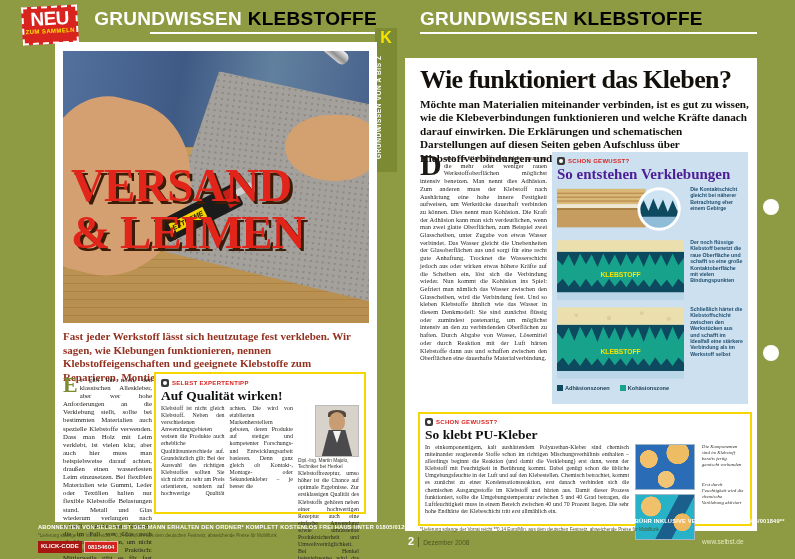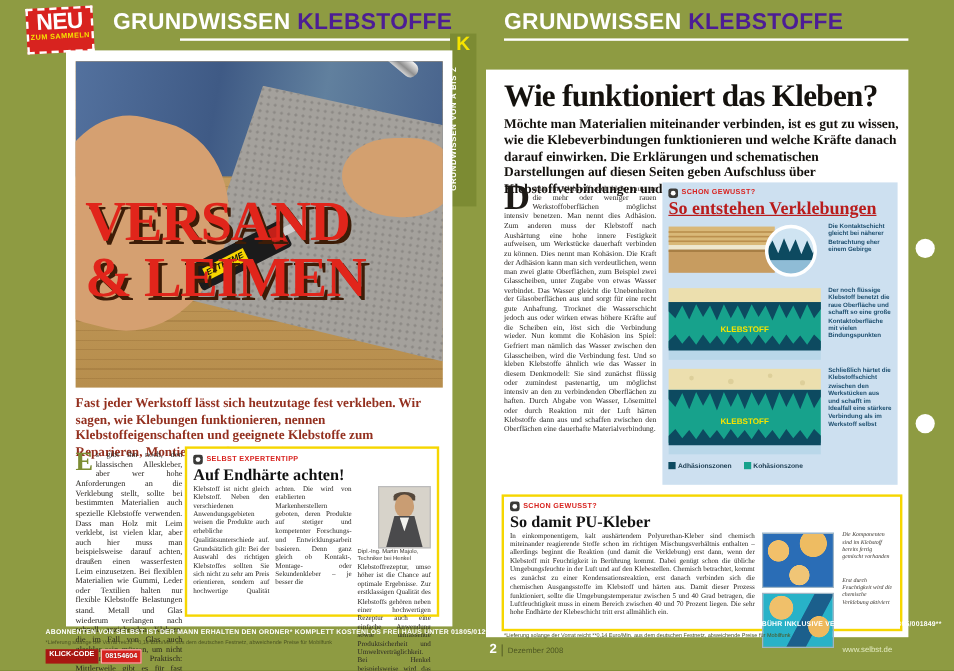--- a/index.html
+++ b/index.html
@@ -3,21 +3,21 @@
 <meta charset="utf-8">
 <style>
   html,body{margin:0;padding:0;background:#6f7d2f;}
   #stage{position:relative;width:795px;height:559px;background:#8e9b42;overflow:hidden;
          font-family:"Liberation Sans",sans-serif;}
   .abs{position:absolute;}
   .serif{font-family:"Liberation Serif",serif;}
   .page{position:absolute;background:#ffffff;}
   
   .hdr{font:700 19px/22px "Liberation Sans",sans-serif;letter-spacing:.3px;color:#fff;white-space:nowrap;}
-  .hdr .yellow{color:#4c1d95;}
+  .hdr .yellow{color:#000000;}
   .hdr-rule{height:2px;background:#ffffff;}
   
   .neu{left:22px;top:6px;width:56px;height:38px;background:#d8231f;border:2px dashed #fff;
        transform:rotate(-3deg);color:#fff;text-align:center;box-sizing:border-box;}
   .neu .l1{font:900 19px/19px "Liberation Sans",sans-serif;letter-spacing:-.5px;margin-top:1px;}
   .neu .l2{font:700 6px/7px "Liberation Sans",sans-serif;color:#f6e400;letter-spacing:.4px;}
   
   .ktab{left:375px;top:28px;width:22px;height:144px;background:#7c8b33;text-align:center;}
   .ktab .k{font:900 16px/16px "Liberation Sans",sans-serif;color:#f6e400;margin-top:2px;}
   .ktab .vlab{writing-mode:vertical-rl;transform:rotate(180deg);font:700 6.5px "Liberation Sans",sans-serif;
@@ -65,21 +65,21 @@
   .expert-photo .hair{position:absolute;left:12px;top:4px;width:18px;height:7px;background:#55483c;border-radius:50% 50% 0 0;}
   .expert-photo .suit{position:absolute;left:2px;top:24px;width:38px;height:26px;background:#4a4a4c;
                       clip-path:polygon(10% 100%,28% 0,72% 0,90% 100%);}
   .expert-photo .shirt{position:absolute;left:17px;top:25px;width:8px;height:12px;background:#f2f2ee;
                        clip-path:polygon(0 0,100% 0,50% 100%);}
   .photocap{font:400 4.8px/5.6px "Liberation Sans",sans-serif;color:#3a362f;margin-top:1px;}
   
   .headline{font:700 26px/28px "Liberation Serif",serif;color:#14110d;letter-spacing:-.6px;white-space:nowrap;}
   .intro{font:700 11.2px/13.4px "Liberation Serif",serif;color:#14110d;}
   .bluebox{background:#cde0f0;box-sizing:border-box;padding:5px;}
-  .bb-title{font:700 15px/17px "Liberation Serif",serif;color:#b91c1c;margin:1px 0 3px;text-decoration:underline;}
+  .bb-title{font:700 15px/17px "Liberation Serif",serif;color:#4c1d95;margin:1px 0 3px;}
   .bb-row{display:flex;gap:6px;margin-bottom:5px;}
   .bb-cap{width:54px;font:700 5.2px/6.4px "Liberation Sans",sans-serif;color:#1d4e6e;}
   .legend{display:flex;gap:10px;align-items:center;font:700 5.6px/7px "Liberation Sans",sans-serif;color:#18394e;}
   .sw{display:inline-block;width:6px;height:6px;margin-right:2px;vertical-align:-1px;}
   .sw.adh{background:#0d4a60;}
   .sw.coh{background:#17a28c;}
   .pu-img{width:60px;height:46px;border:1px solid #9fb6c6;box-sizing:border-box;}
   .pu1{background:radial-gradient(circle at 22% 32%,#f2c06a 0 16%,transparent 17%),
         radial-gradient(circle at 72% 18%,#eebc62 0 20%,transparent 21%),
         radial-gradient(circle at 52% 78%,#f0c576 0 18%,transparent 19%),#2a6db6;}
@@ -153,21 +153,21 @@
 
     <div class="abs bodycol">
       <span class="dropcap">E</span><span>s gibt ihn noch, den klassischen Alleskleber, aber wer hohe Anforderungen an die Verklebung stellt, sollte bei bestimmten Materialien auch spezielle Klebstoffe verwenden. Dass man Holz mit Leim verklebt, ist vielen klar, aber auch hier muss man beispielsweise darauf achten, draußen einen wasserfesten Leim einzusetzen. Bei flexiblen Materialien wie Gummi, Leder oder Textilien halten nur flexible Klebstoffe Belastungen stand. Metall und Glas wiederum verlangen nach schnell anziehenden Klebern, die im Fall von Glas auch glasklar sein müssen, um nicht sichtbar zu sein. Praktisch: Mittlerweile gibt es für fast jeden Werkstoff einen geeigneten Sekundenkleber.</span>
     </div>
 
     <div class="abs ybox" style="left:99px;top:330px;width:212px;height:142px;padding:5px;">
       <div class="kicker">
         <span class="ic"></span>
         <span class="kt">SELBST EXPERTENTIPP</span>
       </div>
-      <div class="boxtitle">Auf Endhärte achten!</div>
+      <div class="boxtitle">Auf Qualität wirken!</div>
       <div style="display:flex;gap:5px;margin-top:2px;">
         <div class="smalltxt" style="width:134px;column-count:2;column-gap:5px;height:104px;">Klebstoff ist nicht gleich Klebstoff. Neben den verschiedenen Anwendungsgebieten weisen die Produkte auch erhebliche Qualitätsunterschiede auf. Grundsätzlich gilt: Bei der Auswahl des richtigen Klebstoffes sollten Sie sich nicht zu sehr am Preis orientieren, sondern auf hochwertige Qualität achten. Die wird von etablierten Markenherstellern geboten, deren Produkte auf stetiger und kompetenter Forschungs- und Entwicklungsarbeit basieren. Denn ganz gleich ob Kontakt-, Montage- oder Sekundenkleber – je besser die</div>
         <div style="width:62px;">
           <div class="expert-photo" style="margin-left:auto;">
             <span class="hair"></span>
             <span class="head"></span>
             <span class="suit"></span>
             <span class="shirt"></span>
           </div>
           <div class="photocap">Dipl.-Ing. Martin Majolo, Techniker bei Henkel</div>
@@ -254,21 +254,21 @@
         <span><span class="sw adh"></span><span>Adhäsionszonen</span></span>
         <span><span class="sw coh"></span><span>Kohäsionszone</span></span>
       </div>
     </div>
 
     <div class="abs ybox" style="left:13px;top:354px;width:334px;height:114px;padding:4px 5px;">
       <div class="kicker">
         <span class="ic"></span>
         <span class="kt">SCHON GEWUSST?</span>
       </div>
-      <div class="boxtitle">So damit PU-Kleber</div>
+      <div class="boxtitle">So klebt PU-Kleber</div>
       <div style="display:flex;gap:6px;margin-top:2px;">
         <div class="smalltxt" style="width:208px;">In einkomponentigem, kalt aushärtendem Polyurethan-Kleber sind chemisch miteinander reagierende Stoffe schon im richtigen Mischungsverhältnis enthalten – allerdings beginnt die Reaktion (und damit die Verklebung) erst dann, wenn der Klebstoff mit Feuchtigkeit in Berührung kommt. Dabei genügt schon die übliche Umgebungsfeuchte in der Luft und auf den Klebestellen. Chemisch betrachtet, kommt es zunächst zu einer Kondensationsreaktion, erst danach verbinden sich die chemischen Ausgangsstoffe im Klebstoff und härten aus. Damit dieser Prozess funktioniert, sollte die Umgebungstemperatur zwischen 5 und 40 Grad betragen, die Luftfeuchtigkeit muss in einem Bereich zwischen 40 und 70 Prozent liegen. Die sehr hohe Endhärte der Klebeschicht tritt erst allmählich ein.</div>
         <div style="width:62px;display:flex;flex-direction:column;gap:4px;">
           <div class="pu-img pu1"></div>
           <div class="pu-img pu2"></div>
         </div>
         <div style="width:44px;display:flex;flex-direction:column;gap:14px;">
           <div class="pu-cap">Die Komponenten sind im Klebstoff bereits fertig gemischt vorhanden</div>
           <div class="pu-cap">Erst durch Feuchtigkeit wird die chemische Verklebung aktiviert</div>
         </div>

